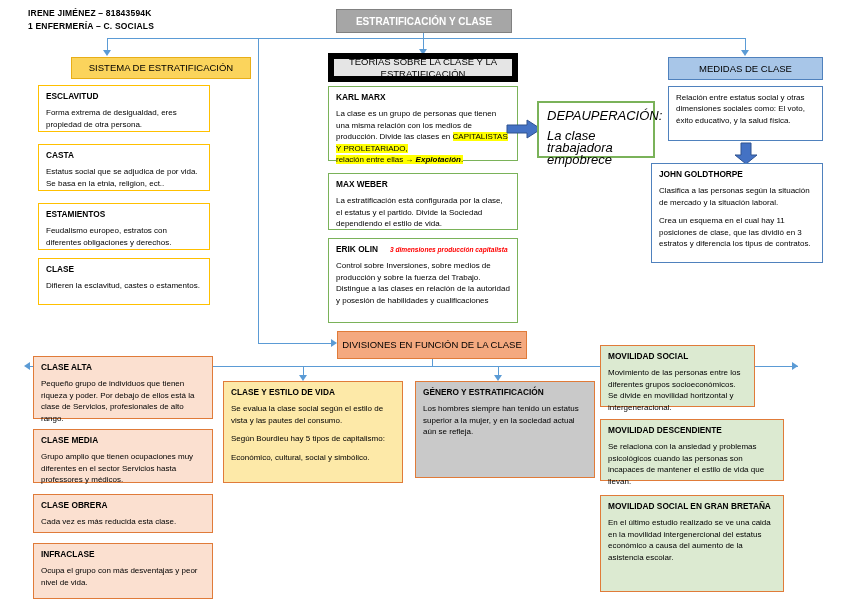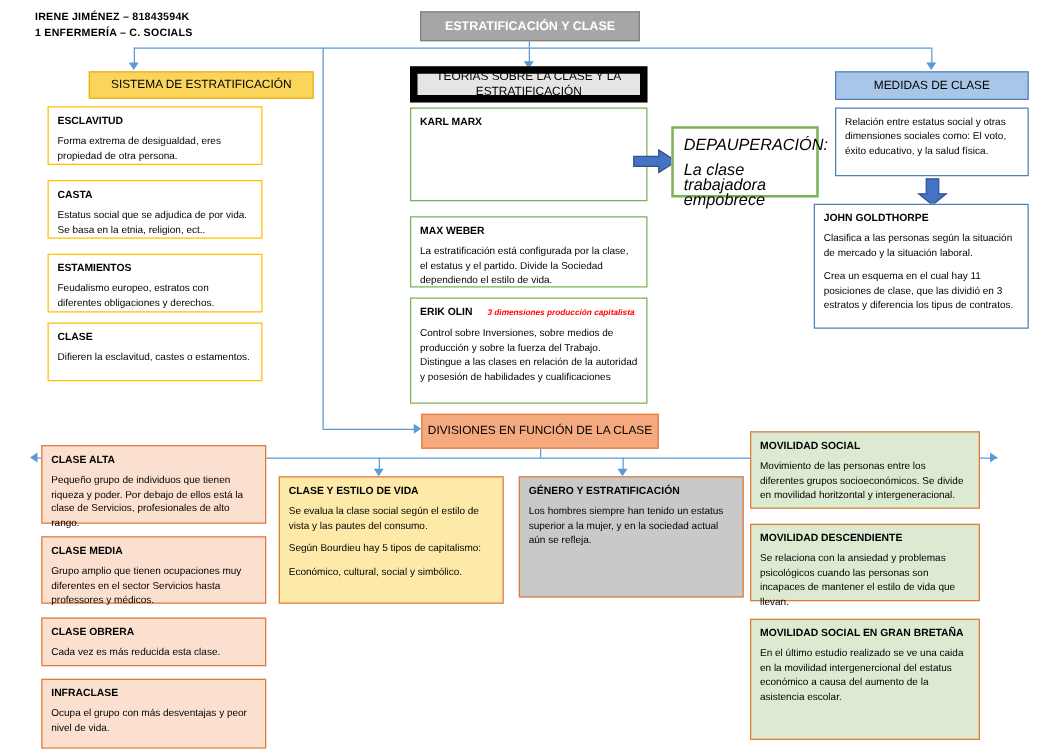--- a/index.html
+++ b/index.html
@@ -103,20 +103,21 @@
 </div>
 <div class="abs card c-yellow" style="left:38px;top:258px;width:172px;height:47px;">
   <span class="ttl">CLASE</span>
   <p>Difieren la esclavitud, castes o estamentos.</p>
 </div>
 
 <div class="abs hdr hdr-green" style="left:328px;top:53px;width:190px;height:29px;">TEORÍAS SOBRE LA CLASE Y LA ESTRATIFICACIÓN</div>
 
 <div class="abs card c-green" style="left:328px;top:86px;width:190px;height:75px;">
   <span class="ttl">KARL MARX</span>
+  <p><span>La clase es un grupo de personas que tienen una misma relación con los medios de producción. Divide las clases en </span><span class="hl">CAPITALISTAS Y PROLETARIADO,</span><br><span class="hl">relación entre ellas → </span><span class="hl" style="font-weight:bold;font-style:italic;">Explotación</span><span class="hl">.</span></p>
 </div>
 
 <div class="abs card c-green" style="left:328px;top:173px;width:190px;height:57px;">
   <span class="ttl">MAX WEBER</span>
   <p>La estratificación está configurada por la clase, el estatus y el partido. Divide la Sociedad dependiendo el estilo de vida.</p>
 </div>
 
 <div class="abs card c-green" style="left:328px;top:238px;width:190px;height:85px;">
   <span class="ttl"><span>ERIK OLIN</span><span class="redit" style="margin-left:12px;">3 dimensiones producción capitalista</span></span>
   <p>Control sobre Inversiones, sobre medios de producción y sobre la fuerza del Trabajo. Distingue a las clases en relación de la autoridad y posesión de habilidades y cualificaciones</p>
@@ -181,21 +182,21 @@
   <p>Se evalua la clase social según el estilo de vista y las pautes del consumo.</p>
   <p>Según Bourdieu hay 5 tipos de capitalismo:</p>
   <p>Económico, cultural, social y simbólico.</p>
 </div>
 
 <div class="abs card c-gray" style="left:415px;top:381px;width:180px;height:97px;">
   <span class="ttl">GÉNERO Y ESTRATIFICACIÓN</span>
   <p>Los hombres siempre han tenido un estatus superior a la mujer, y en la sociedad actual aún se refleja.</p>
 </div>
 
-<div class="abs card c-mint" style="left:600px;top:345px;width:184px;height:62px;">
+<div class="abs card c-mint" style="left:600px;top:345px;width:155px;height:62px;">
   <span class="ttl">MOVILIDAD SOCIAL</span>
   <p>Movimiento de las personas entre los diferentes grupos socioeconómicos. Se divide en movilidad horitzontal y intergeneracional.</p>
 </div>
 <div class="abs card c-mint" style="left:600px;top:419px;width:184px;height:62px;">
   <span class="ttl">MOVILIDAD DESCENDIENTE</span>
   <p>Se relaciona con la ansiedad y problemas psicológicos cuando las personas son incapaces de mantener el estilo de vida que llevan.</p>
 </div>
 <div class="abs card c-mint" style="left:600px;top:495px;width:184px;height:97px;">
   <span class="ttl">MOVILIDAD SOCIAL EN GRAN BRETAÑA</span>
   <p>En el último estudio realizado se ve una caida en la movilidad intergenercional del estatus económico a causa del aumento de la asistencia escolar.</p>

